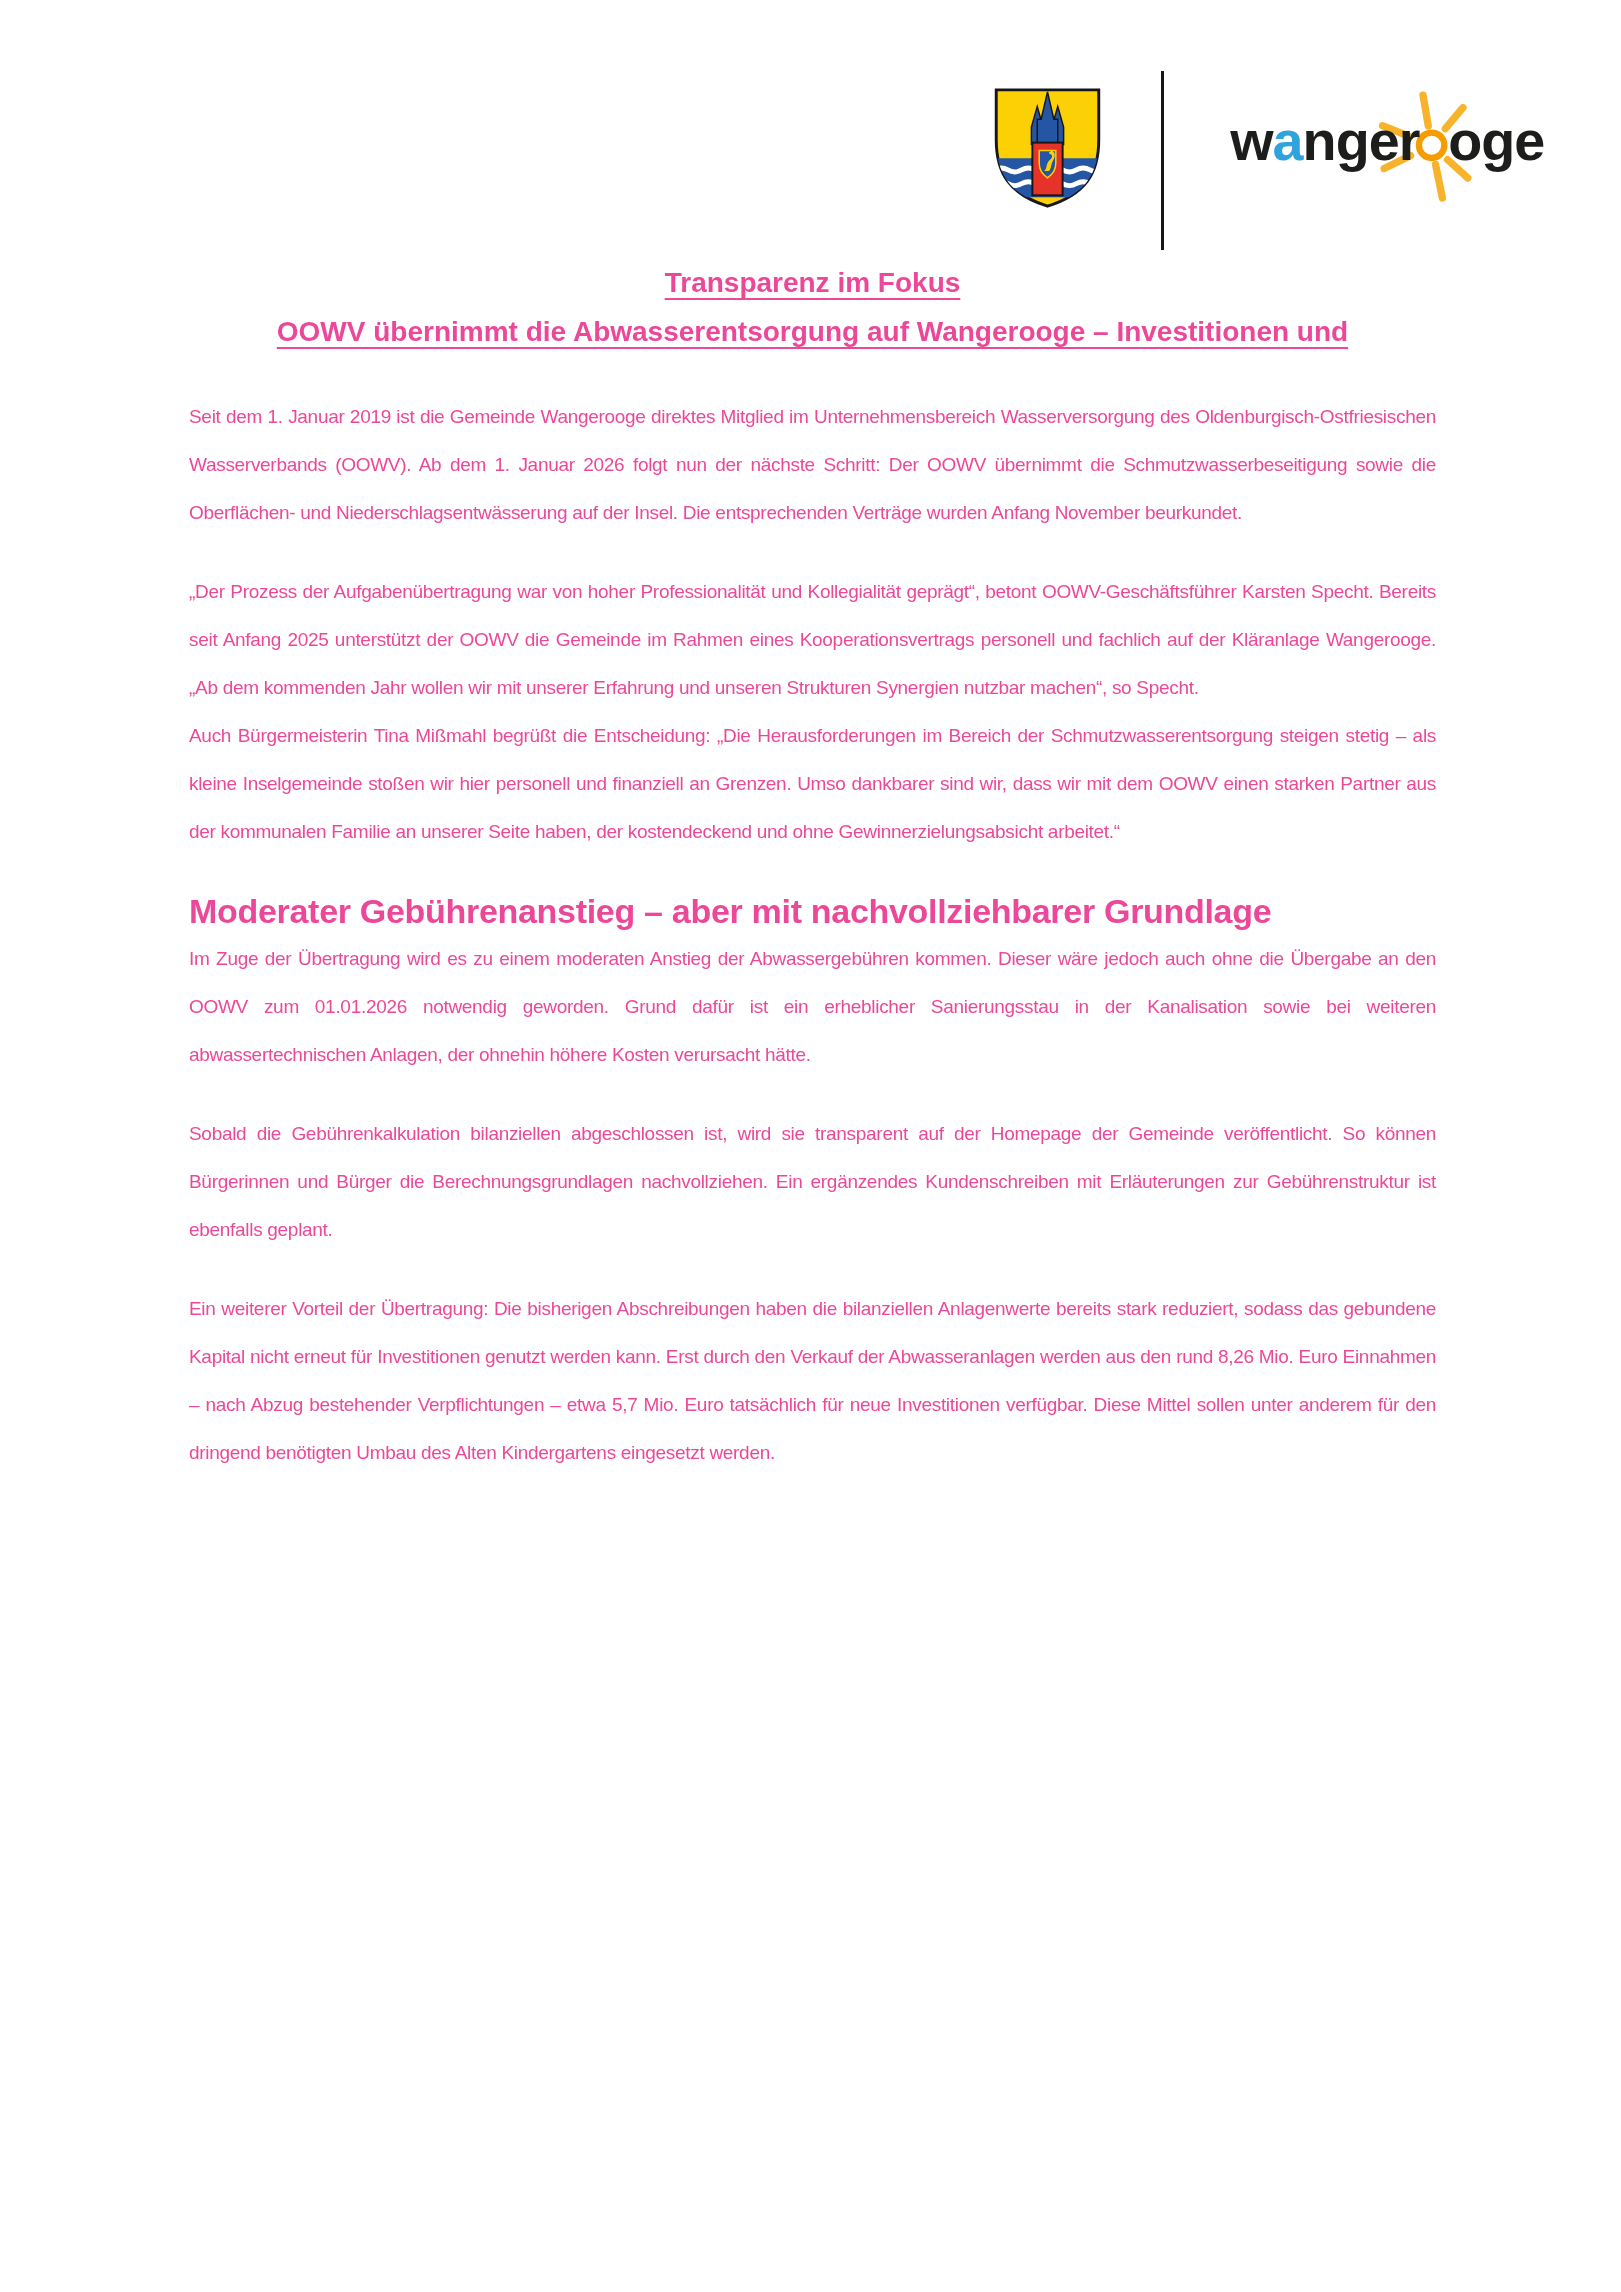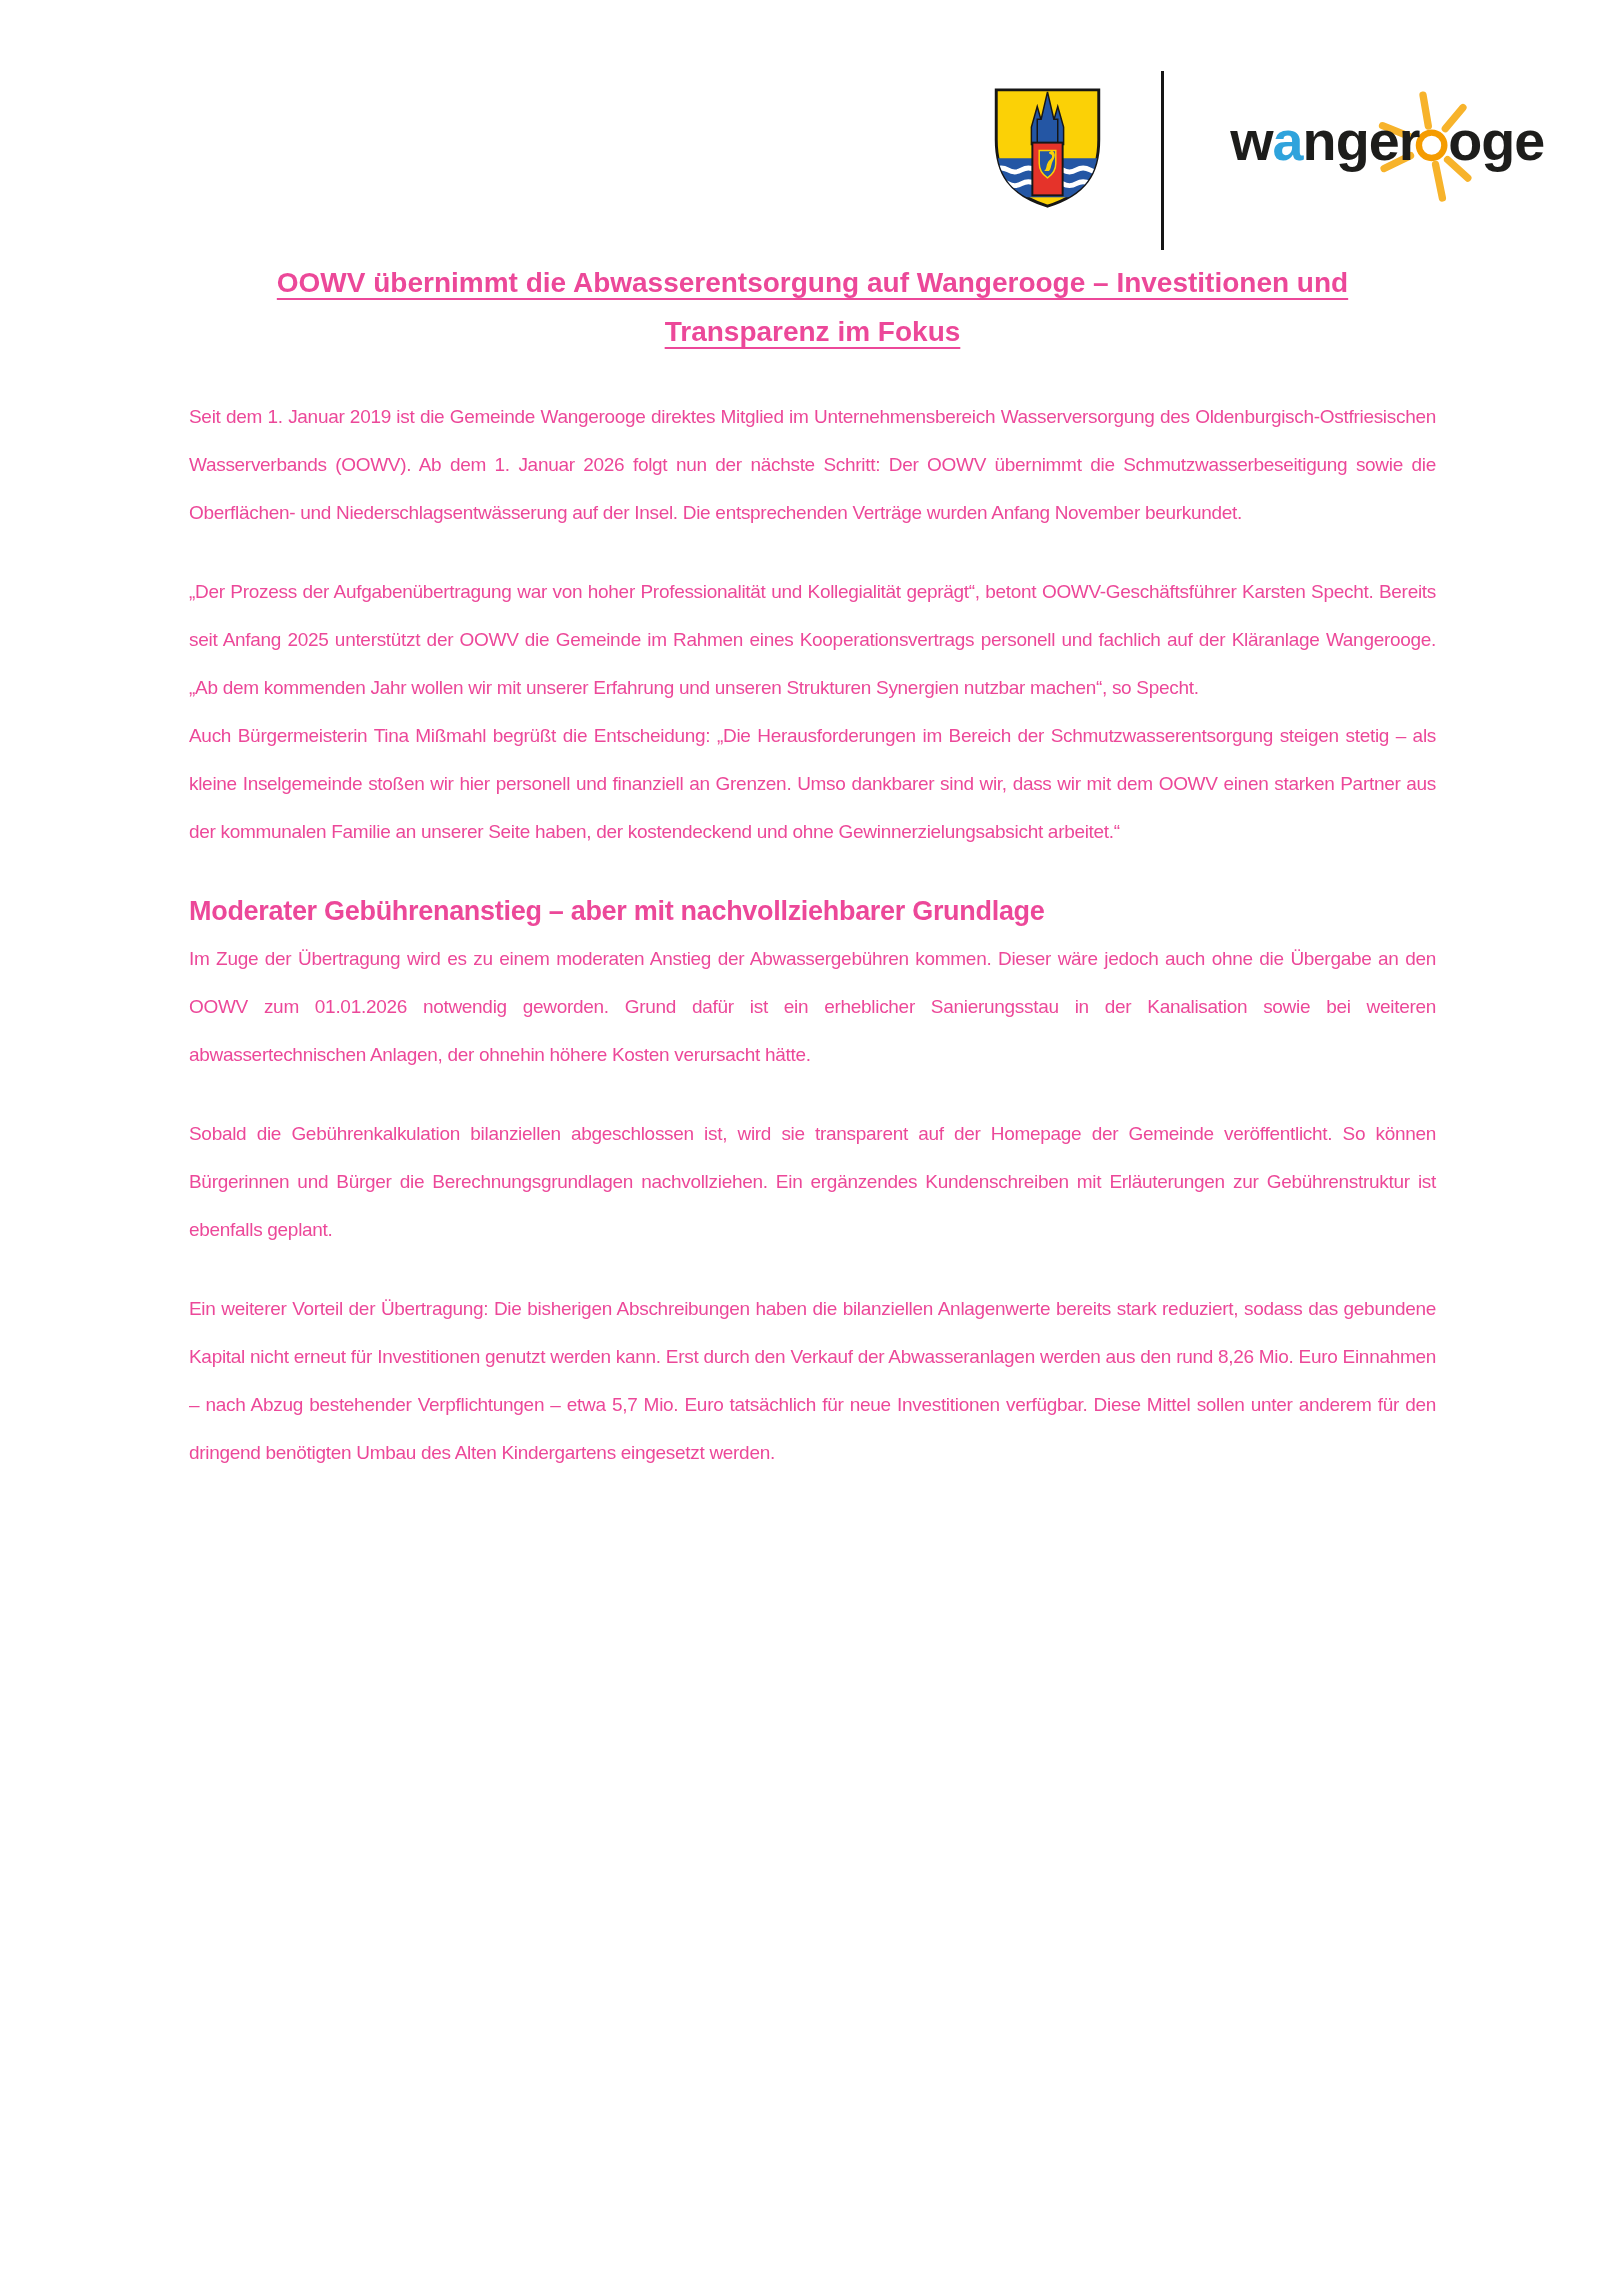--- a/index.html
+++ b/index.html
@@ -68,21 +68,21 @@
   .block p {
     margin: 0;
     font-size: 19px;
     line-height: 48px;
     letter-spacing: -0.3px;
     text-align: justify;
     text-align-last: left;
   }
   .block h2 {
     margin: 0;
-    font-size: 27px;
+    font-size: 34px;
     line-height: 48px;
     letter-spacing: -0.3px;
     font-weight: bold;
   }
 </style>
 </head>
 <body>
 
 <div class="page">
 
@@ -126,22 +126,22 @@
 
     <circle cx="214" cy="78" r="13" fill="#ffffff" stroke="#F59C00" stroke-width="6.5"></circle>
 
     <text x="8" y="93" fill="#1D1D1B"><tspan>w</tspan><tspan fill="#2FA3DC">a</tspan><tspan>nger</tspan></text>
     <text x="231" y="93" fill="#1D1D1B">oge</text>
   </svg>
 
   <div class="content">
 
     <div class="doc-title">
+      <div class="tline">Transparenz im Fokus</div>
       <div class="tline">OOWV übernimmt die Abwasserentsorgung auf Wangerooge – Investitionen und</div>
-      <div class="tline">Transparenz im Fokus</div>
     </div>
 
     <div class="block">
       <p>Seit dem 1. Januar 2019 ist die Gemeinde Wangerooge direktes Mitglied im Unternehmensbereich Wasserversorgung des Oldenburgisch-Ostfriesischen Wasserverbands (OOWV). Ab dem 1. Januar 2026 folgt nun der nächste Schritt: Der OOWV übernimmt die Schmutzwasserbeseitigung sowie die Oberflächen- und Niederschlagsentwässerung auf der Insel. Die entsprechenden Verträge wurden Anfang November beurkundet.</p>
     </div>
 
     <div class="block">
       <p>„Der Prozess der Aufgabenübertragung war von hoher Professionalität und Kollegialität geprägt“, betont OOWV-Geschäftsführer Karsten Specht. Bereits seit Anfang 2025 unterstützt der OOWV die Gemeinde im Rahmen eines Kooperationsvertrags personell und fachlich auf der Kläranlage Wangerooge. „Ab dem kommenden Jahr wollen wir mit unserer Erfahrung und unseren Strukturen Synergien nutzbar machen“, so Specht.</p>
       <p>Auch Bürgermeisterin Tina Mißmahl begrüßt die Entscheidung: „Die Herausforderungen im Bereich der Schmutzwasserentsorgung steigen stetig – als kleine Inselgemeinde stoßen wir hier personell und finanziell an Grenzen. Umso dankbarer sind wir, dass wir mit dem OOWV einen starken Partner aus der kommunalen Familie an unserer Seite haben, der kostendeckend und ohne Gewinnerzielungsabsicht arbeitet.“</p>
     </div>

